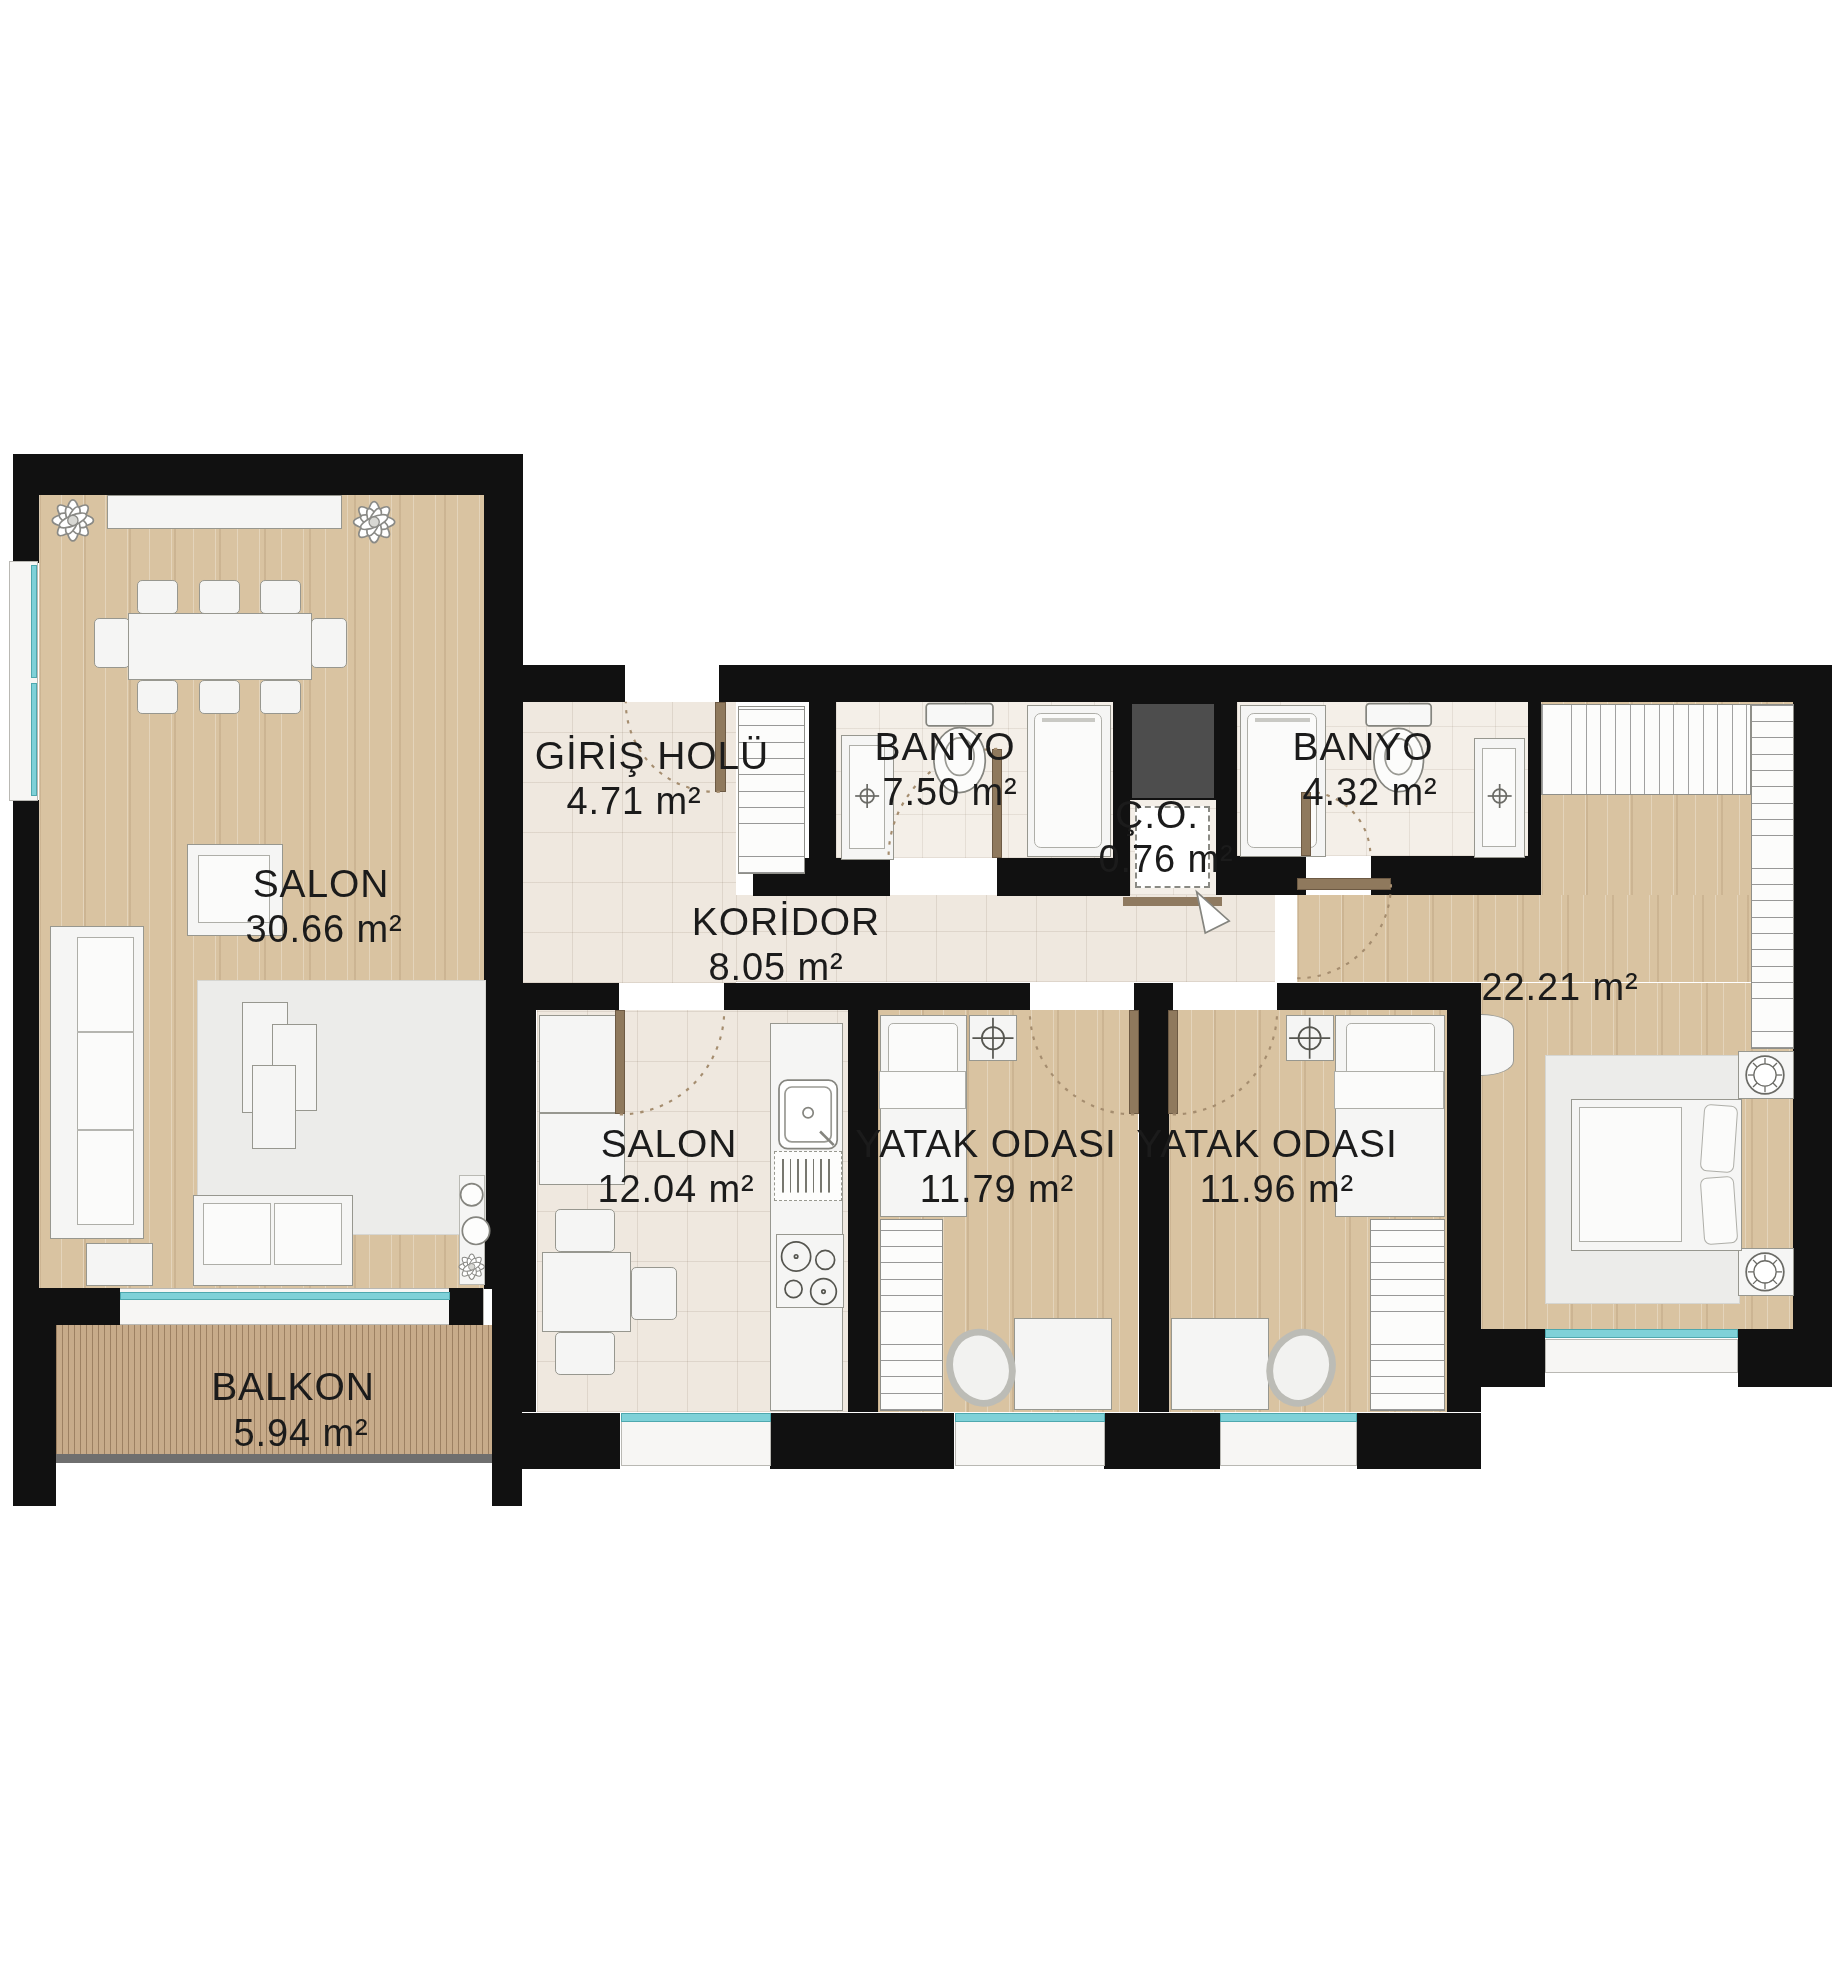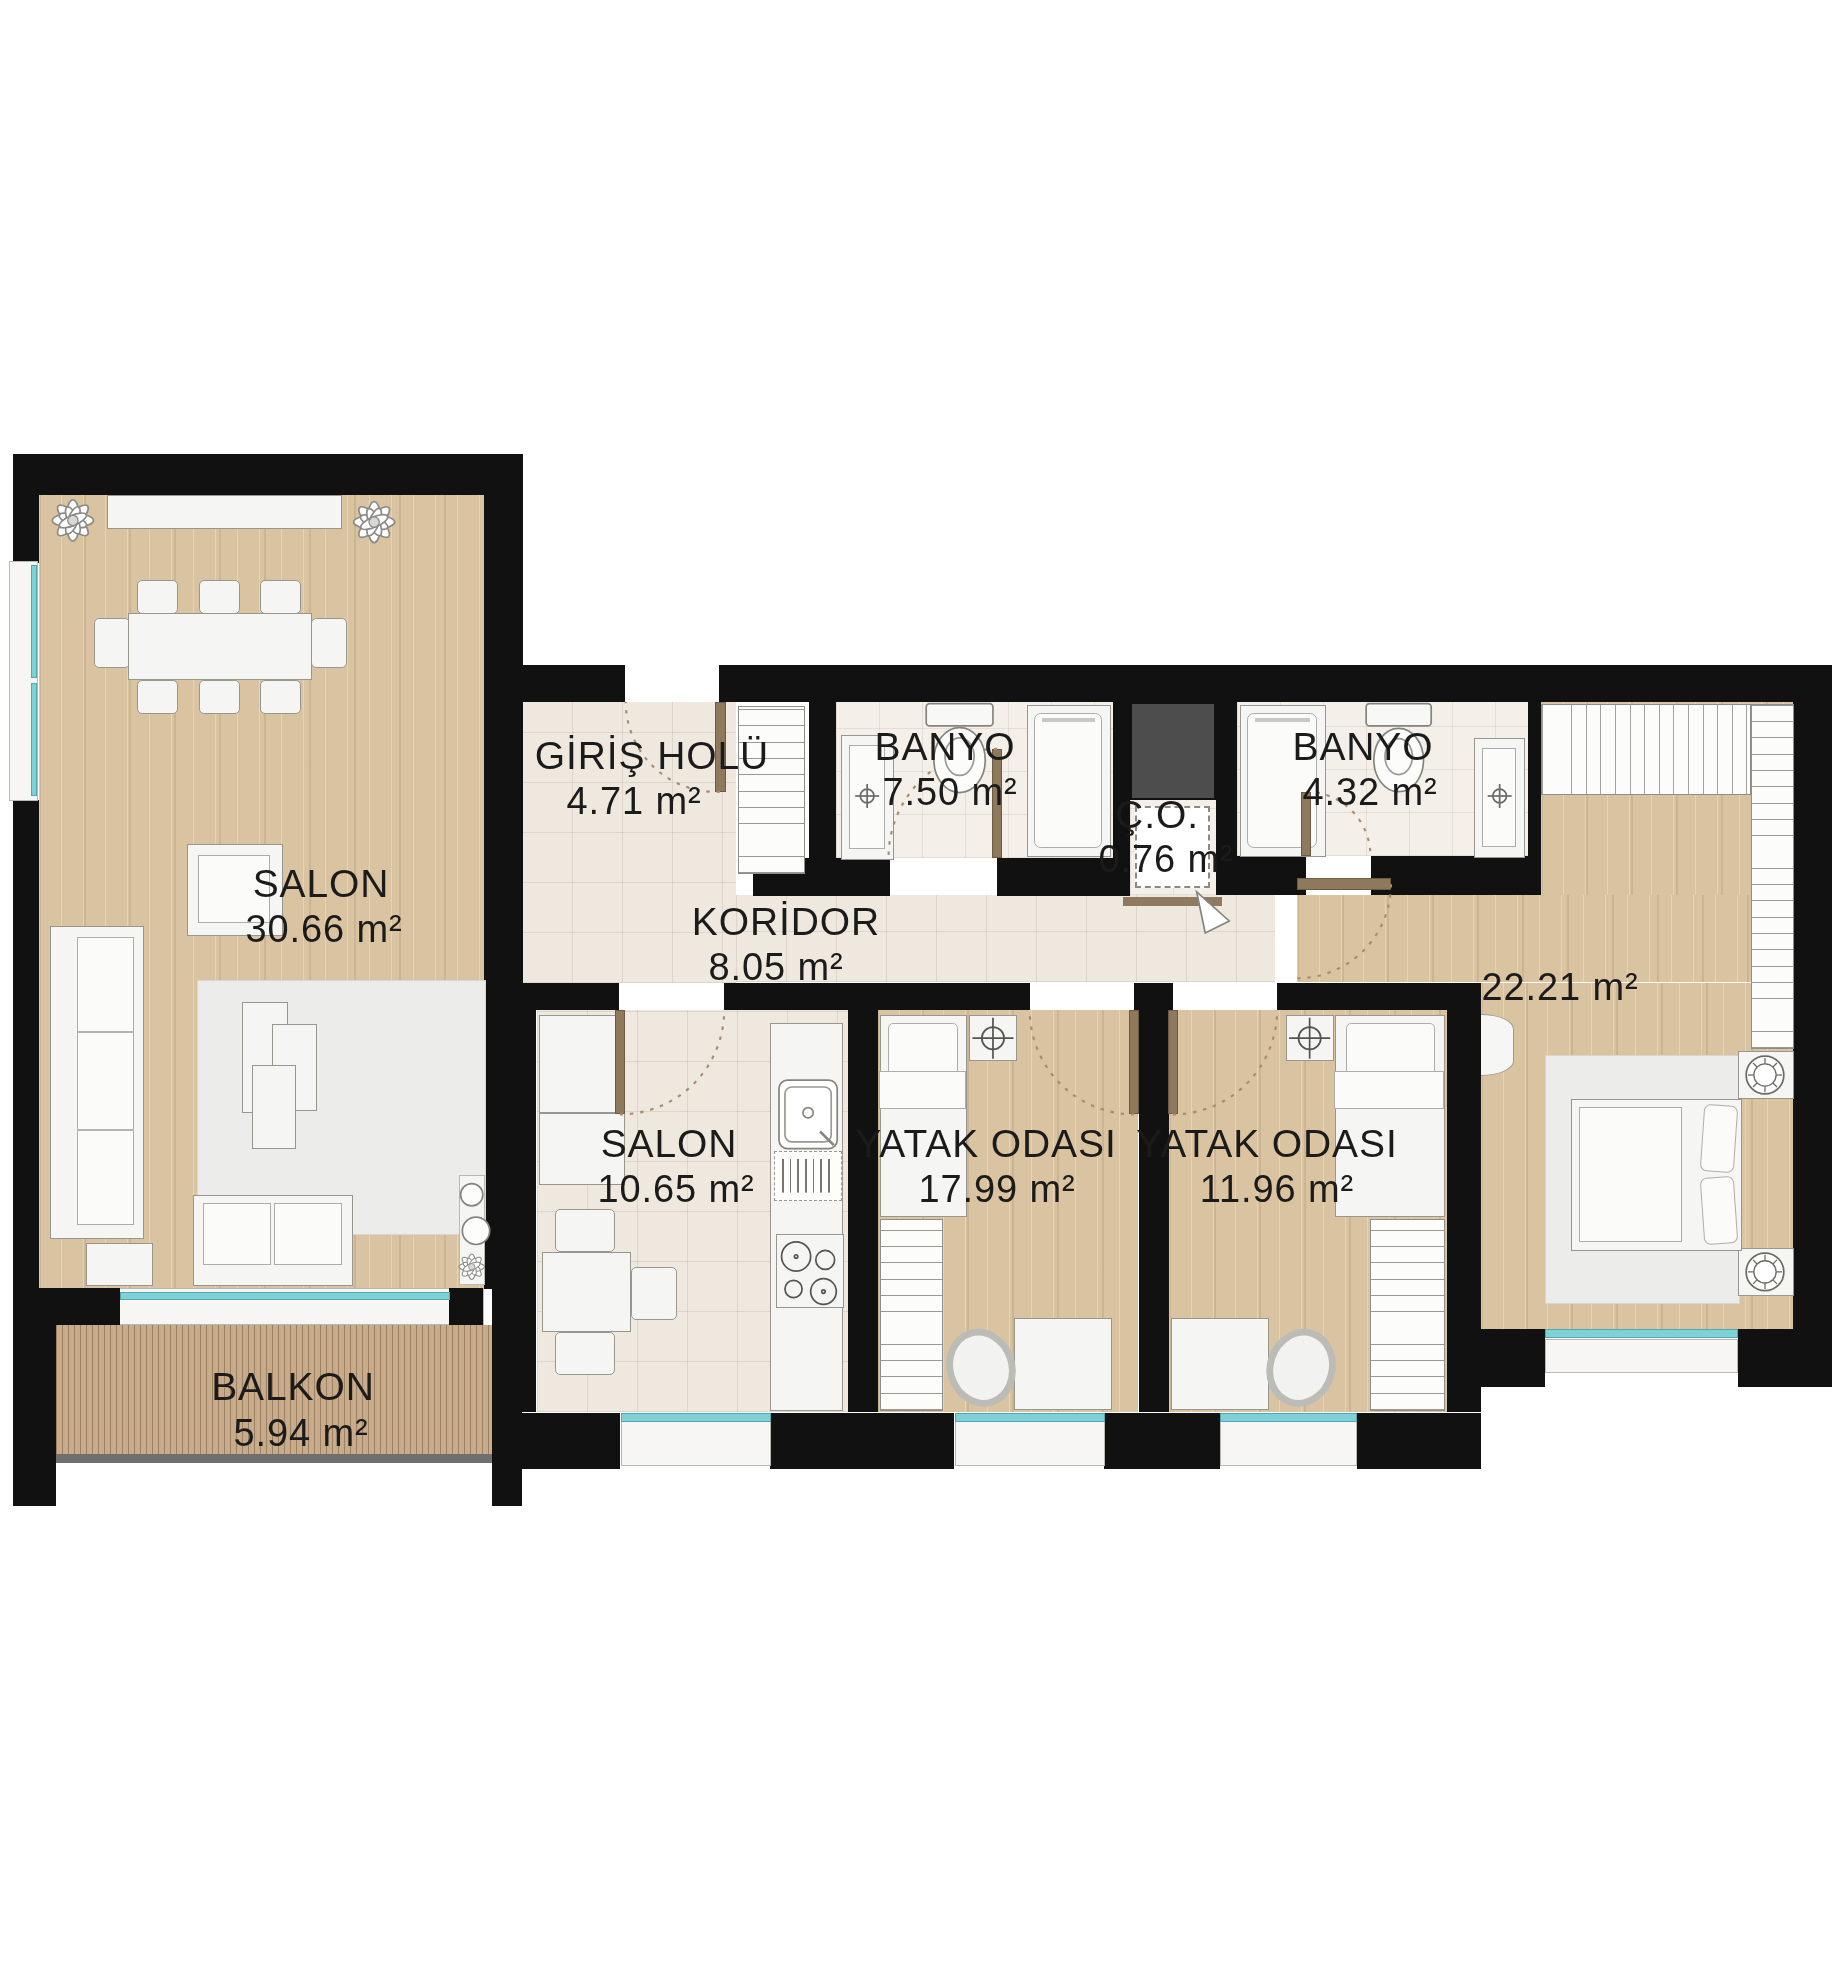--- a/index.html
+++ b/index.html
@@ -326,24 +326,24 @@
 
   <div class="lbl rname" style="left:1363px;top:726px">BANYO</div>
   <div class="lbl rarea" style="left:1370px;top:772px">4.32 m²</div>
 
   <div class="lbl rname" style="left:786px;top:901px">KORİDOR</div>
   <div class="lbl rarea" style="left:776px;top:947px">8.05 m²</div>
 
   <div class="lbl rarea" style="left:1560px;top:967px">22.21 m²</div>
 
   <div class="lbl rname" style="left:669px;top:1123px">SALON</div>
-  <div class="lbl rarea" style="left:676px;top:1169px">10.65 m²</div>
+  <div class="lbl rarea" style="left:676px;top:1169px">12.04 m²</div>
 
   <div class="lbl rname" style="left:986px;top:1123px">YATAK ODASI</div>
-  <div class="lbl rarea" style="left:997px;top:1169px">17.99 m²</div>
+  <div class="lbl rarea" style="left:997px;top:1169px">11.79 m²</div>
 
   <div class="lbl rname" style="left:1267px;top:1123px">YATAK ODASI</div>
   <div class="lbl rarea" style="left:1277px;top:1169px">11.96 m²</div>
 
   <div class="lbl rname" style="left:293px;top:1366px">BALKON</div>
   <div class="lbl rarea" style="left:301px;top:1413px">5.94 m²</div>
 
 </div>
 
 

